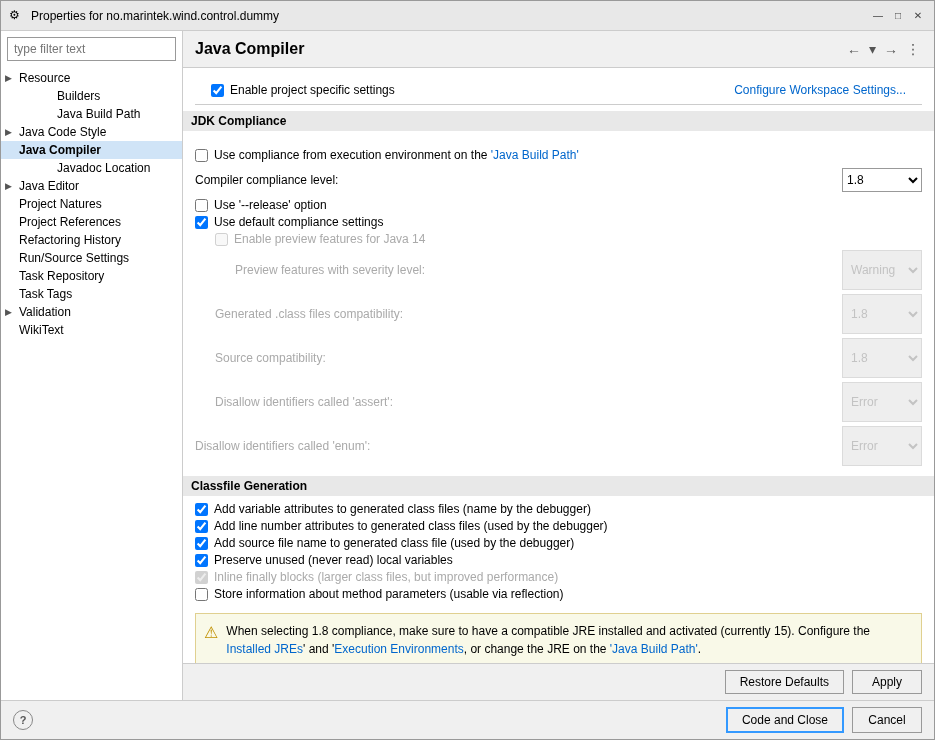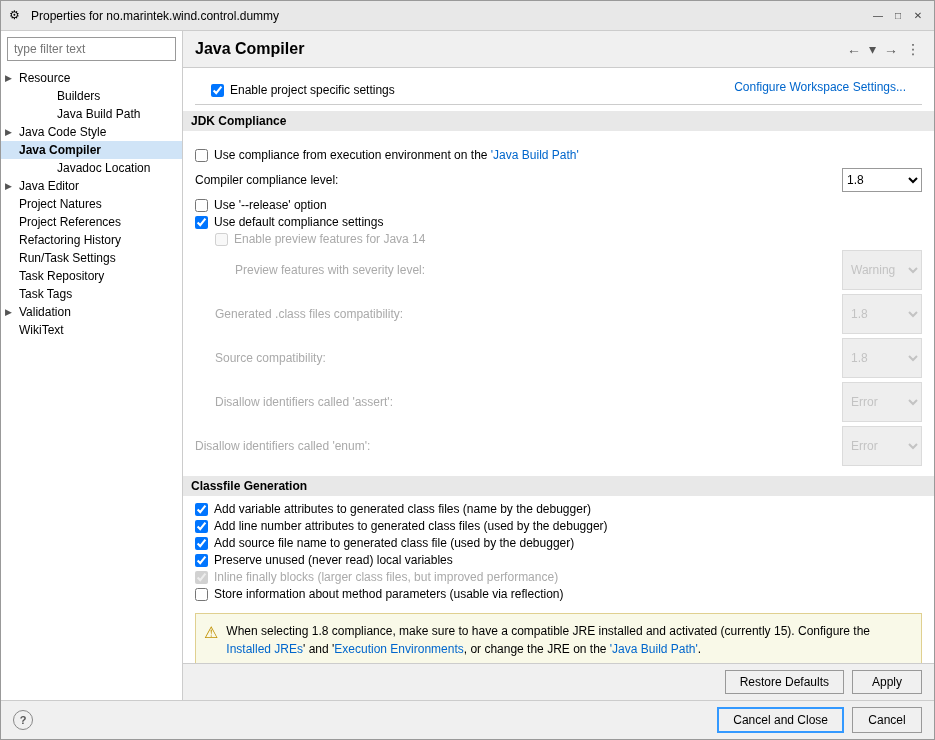--- a/index.html
+++ b/index.html
@@ -66,21 +66,21 @@
 
     
     .bottom-bar { background: #f0f0f0; border-top: 1px solid #ccc; padding: 6px 12px; display: flex; justify-content: flex-end; gap: 8px; }
     .btn { padding: 4px 14px; font-size: 12px; border: 1px solid #999; background: #f0f0f0; cursor: pointer; min-width: 70px; }
     .btn-default { border: 2px solid #3399ff; }
 
     .footer-bar { background: #f0f0f0; border-top: 1px solid #ccc; padding: 6px 12px; display: flex; justify-content: space-between; align-items: center; }
     .help-icon { width: 20px; height: 20px; border: 1px solid #888; border-radius: 50%; display: flex; align-items: center; justify-content: center; font-size: 11px; font-weight: bold; color: #555; cursor: pointer; }
     .footer-buttons { display: flex; gap: 8px; }
 
-    .enable-row { display: flex; padding: 4px 16px; border-bottom: 1px solid #ccc; margin-bottom: 6px; justify-content: space-between; }
+    .enable-row { display: flex; align-items: center; padding: 4px 16px; border-bottom: 1px solid #ccc; margin-bottom: 6px; justify-content: space-between; }
 
     .section-bg { background: #e8e8e8; padding: 3px 8px; margin: 6px -12px; font-size: 12px; font-weight: bold; }
   </style>
 </head>
 <body>
 
 <div class="window">
 
   <div class="title-bar">
     <div class="title-bar-icon">⚙</div>
@@ -132,21 +132,21 @@
         <div class="tree-item">
           <span class="tree-arrow" style="width:14px;display:inline-block;"></span>
           <span>Project References</span>
         </div>
         <div class="tree-item">
           <span class="tree-arrow" style="width:14px;display:inline-block;"></span>
           <span>Refactoring History</span>
         </div>
         <div class="tree-item">
           <span class="tree-arrow" style="width:14px;display:inline-block;"></span>
-          <span>Run/Task Settings</span>
+          <span>Run/Source Settings</span>
         </div>
         <div class="tree-item">
           <span class="tree-arrow" style="width:14px;display:inline-block;"></span>
           <span>Task Repository</span>
         </div>
         <div class="tree-item">
           <span class="tree-arrow" style="width:14px;display:inline-block;"></span>
           <span>Task Tags</span>
         </div>
         <div class="tree-item">
@@ -296,17 +296,17 @@
       <div class="bottom-bar">
         <button class="btn">Restore Defaults</button>
         <button class="btn">Apply</button>
       </div>
     </div>
   </div>
 
   <div class="footer-bar">
     <div class="help-icon">?</div>
     <div class="footer-buttons">
-      <button class="btn btn-default">Cancel and Close</button>
+      <button class="btn btn-default">Code and Close</button>
       <button class="btn">Cancel</button>
     </div>
   </div>
 </div>
 
 </body></html>

